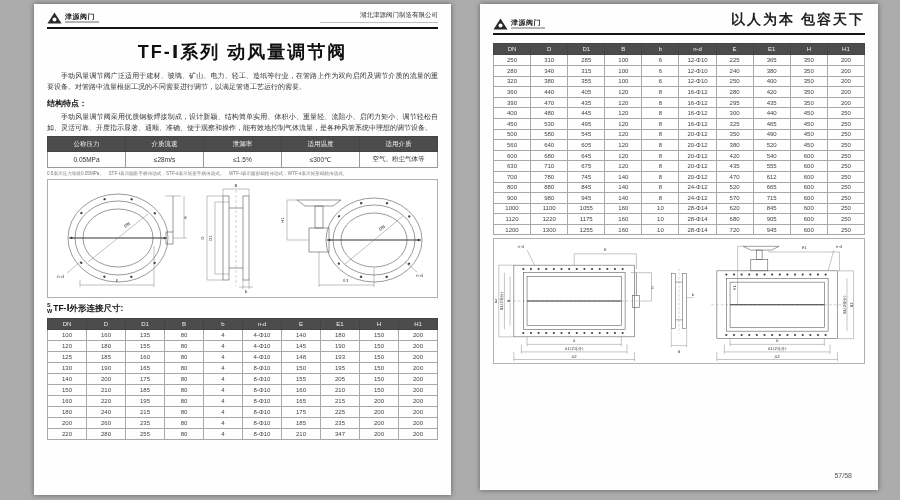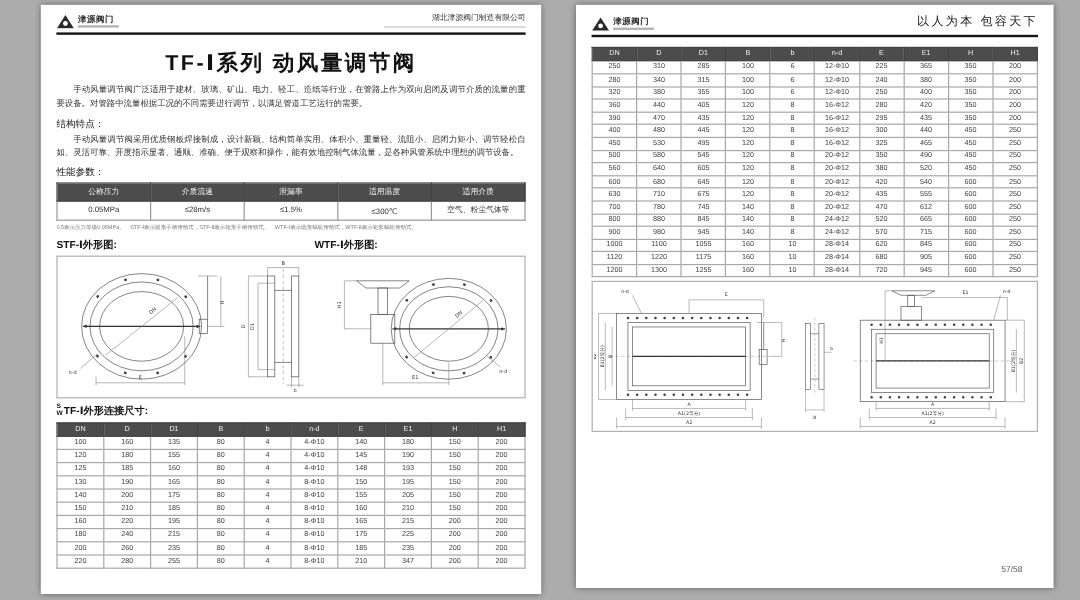--- a/index.html
+++ b/index.html
@@ -9,25 +9,25 @@
   #left-page{left:34px;top:4px;width:417px;height:491px;}
   #right-page{left:480px;top:4px;width:398px;height:486px;}
   .phead{margin:7px 13px 0;padding-bottom:3px;border-bottom:2px solid #151515;display:flex;justify-content:space-between;align-items:flex-end;}
   .brand{display:flex;align-items:center;gap:3px;}
   .brand-col{display:flex;flex-direction:column;}
   .brand-txt{font-size:7px;font-weight:bold;color:#222;line-height:1.1;letter-spacing:.5px;}
   .brand-sub{height:2px;width:34px;background:#b5b5b5;margin-top:1px;}
   .phead-right{text-align:right;padding-bottom:1px;}
   .company{font-size:6.5px;color:#333;}
   .company-sub{height:1.5px;width:118px;background:#c0c0c0;margin-top:1.5px;margin-left:auto;}
-  .slogan{font-size:10px;font-weight:normal;letter-spacing:2px;color:#222;}
+  .slogan{font-size:14px;font-weight:bold;letter-spacing:2px;color:#222;}
   .content{padding:0 13px;position:relative;}
   .title{margin-top:11px;text-align:center;font-size:18px;font-weight:bold;letter-spacing:2px;color:#111;}
   .para{margin-top:7px;font-size:7px;line-height:1.55;color:#333;text-align:justify;text-indent:14px;}
-  .sect{margin-top:5px;font-size:8px;font-weight:normal;color:#111;}
+  .sect{margin-top:5px;font-size:8px;font-weight:bold;color:#111;}
   table{width:100%;border-collapse:collapse;table-layout:fixed;}
   .spec{margin-top:3px;font-size:6.5px;border:1px solid #444;}
   .spec th{background:#4c4c4c;color:#f2f2f2;font-weight:normal;padding:2.5px 0;border:1px solid #444;}
   .spec td{text-align:center;padding:3px 0;border:1px solid #999;color:#333;}
   .footnote{margin-top:2.5px;font-size:4.6px;color:#777;white-space:nowrap;overflow:hidden;}
   .fig-labels{position:relative;margin-top:6px;height:11px;font-size:8.5px;font-weight:bold;color:#111;}
   .fig-labels .l2{position:absolute;left:55%;top:0;}
   .figbox{margin-top:3px;border:1px solid #b0b0b0;display:flex;align-items:center;justify-content:space-evenly;background:#fff;}
   #left-figbox{height:119px;}
   #right-figbox{height:126px;}
@@ -69,21 +69,20 @@
       <div class="company">湖北津源阀门制造有限公司</div>
       <div class="company-sub"></div>
     </div>
   </div>
 
   <div class="content">
     <div class="title">TF-Ⅰ系列  动风量调节阀</div>
     <div class="para">手动风量调节阀广泛适用于建材、玻璃、矿山、电力、轻工、造纸等行业，在管路上作为双向启闭及调节介质的流量的重要设备。对管路中流量根据工况的不同需要进行调节，以满足管道工艺运行的需要。</div>
     <div class="sect">结构特点：</div>
     <div class="para" style="margin-top:3px;">手动风量调节阀采用优质钢板焊接制成，设计新颖、结构简单实用、体积小、重量轻、流阻小、启闭力矩小、调节轻松自如、灵活可靠、开度指示显著、通顺、准确、便于观察和操作，能有效地控制气体流量，是各种风管系统中理想的调节设备。</div>
-    <div class="sect">性能参数：</div>
 
     <table class="spec">
       <thead>
           <tr>
             <th>公称压力</th>
             <th>介质流速</th>
             <th>泄漏率</th>
             <th>适用温度</th>
             <th>适用介质</th>
           </tr>
@@ -94,24 +93,20 @@
             <td>≤28m/s</td>
             <td>≤1.5%</td>
             <td>≤300℃</td>
             <td>空气、粉尘气体等</td>
           </tr>
         </tbody>
     </table>
 
     <div class="footnote">0.5表示压力等级0.05MPa。　STF-Ⅰ表示圆形手柄传动式，STF-Ⅱ表示矩形手柄传动式。　WTF-Ⅰ表示圆形蜗轮传动式，WTF-Ⅱ表示矩形蜗轮传动式。</div>
 
-    <div class="fig-labels">
-      <span>STF-Ⅰ外形图:</span>
-      <span class="l2">WTF-Ⅰ外形图:</span>
-    </div>
 
     <div class="figbox" id="left-figbox">
 
       <svg width="135" height="112" viewBox="0 0 135 112">
         <ellipse class="ln" cx="62" cy="56" rx="50" ry="44"></ellipse>
         <ellipse class="ln" cx="62" cy="56" rx="43" ry="37"></ellipse>
         <ellipse class="ln" cx="62" cy="56" rx="35" ry="29"></ellipse>
         <ellipse class="bolts" cx="62" cy="56" rx="46.5" ry="40.5" pathLength="100" stroke-dasharray="0.1 9.9"></ellipse>
         <line class="thick" x1="13" y1="56" x2="111" y2="56"></line>
         <line class="thin" x1="32" y1="80" x2="92" y2="32"></line>

